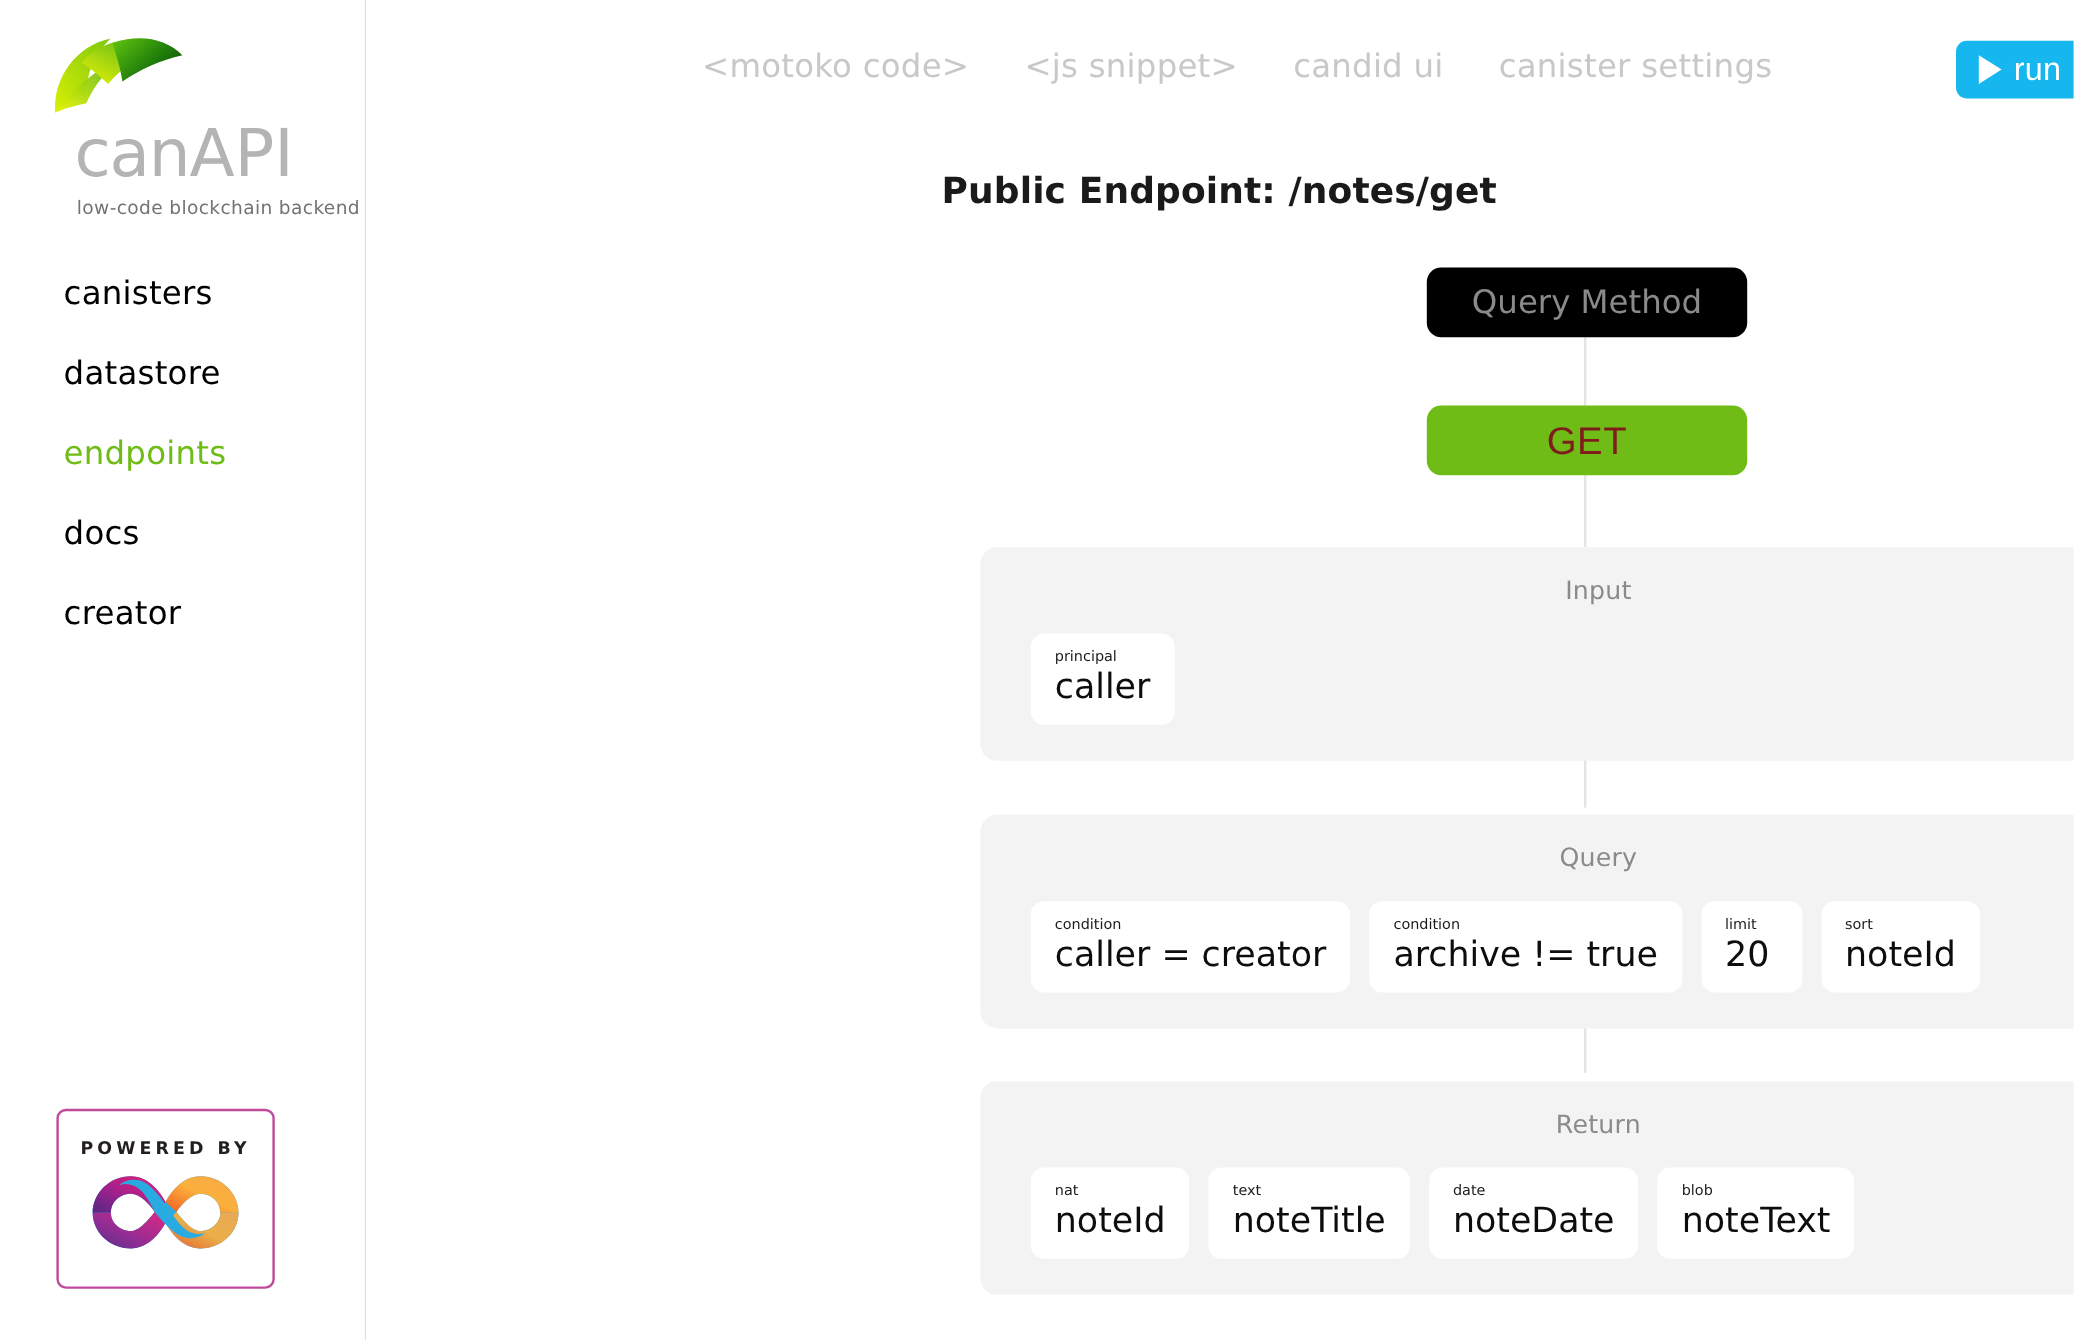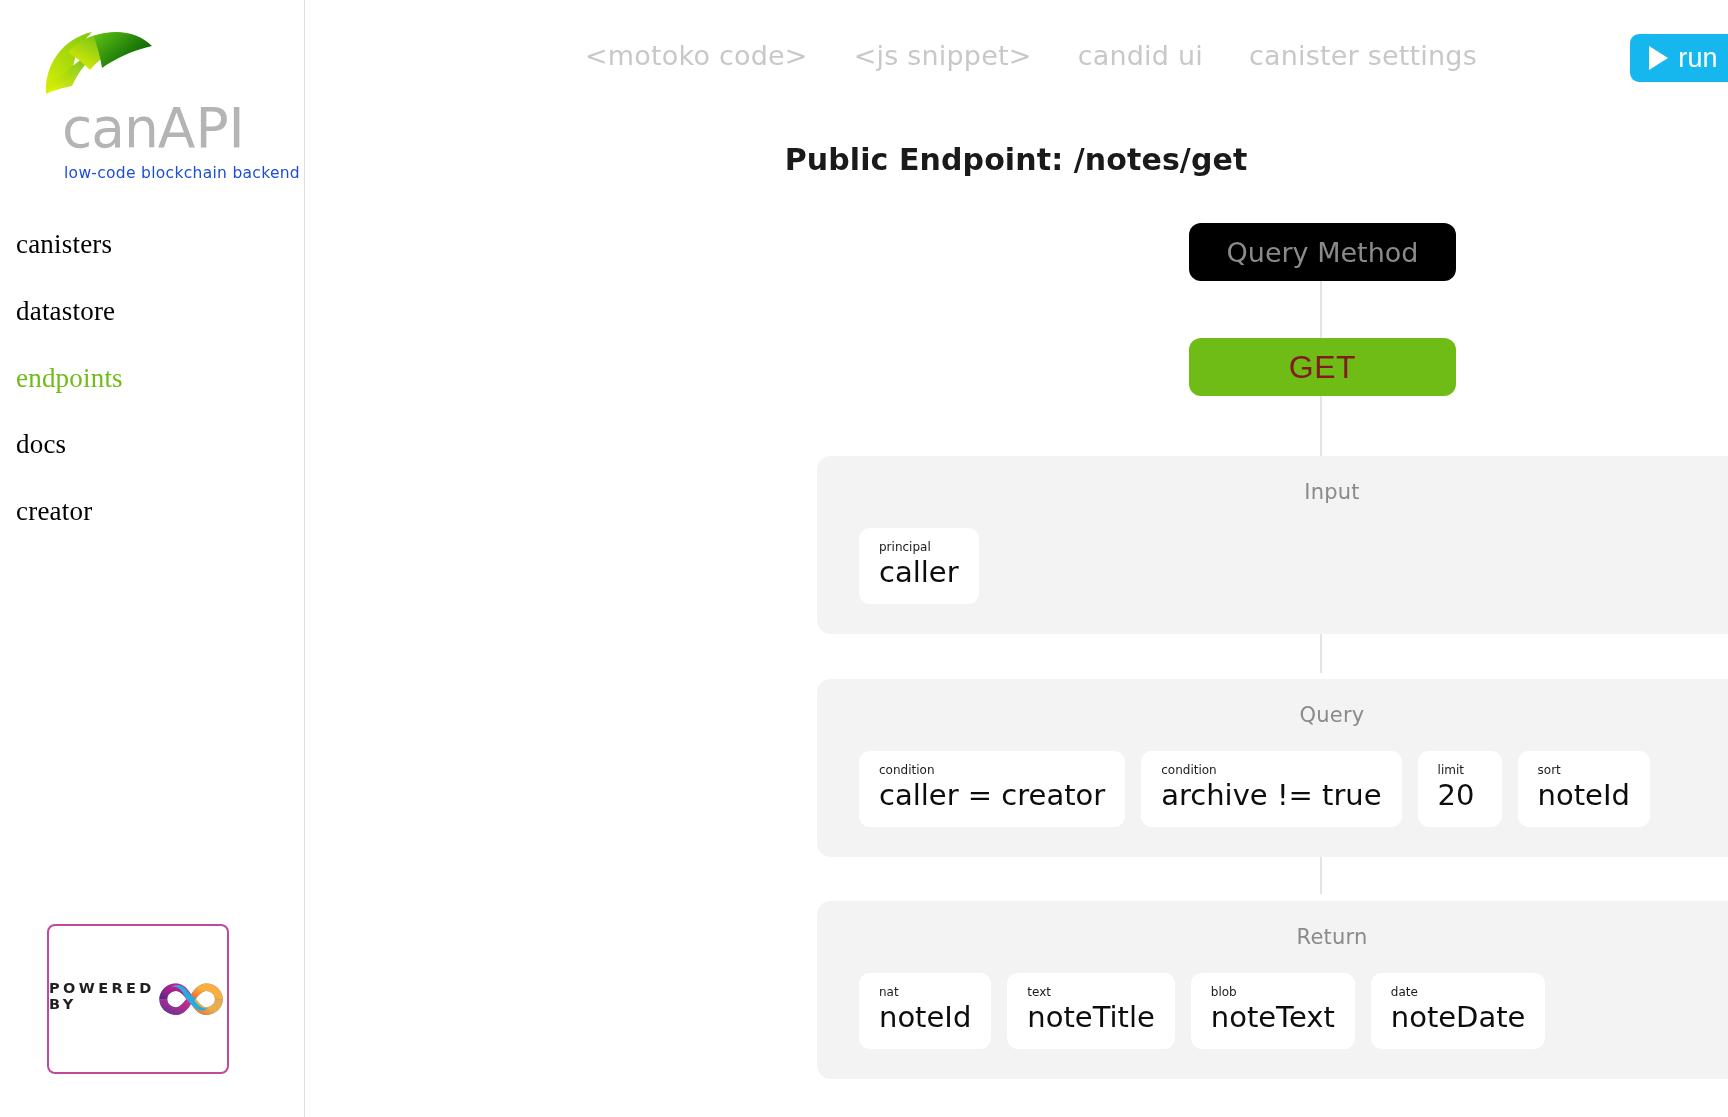--- a/index.html
+++ b/index.html
@@ -43,27 +43,26 @@
     color: #b4b4b4;
     font-family: "DejaVu Sans", sans-serif;
     font-weight: 400;
     margin-left: 32px;
   }
   .brand-text .api { letter-spacing: 0px; }
   .tagline {
     margin-top: 10px;
     margin-left: 34px;
     font-size: 15.5px;
-    color: #1d4ed8;
+    color: #737373;
     letter-spacing: 0.3px;
   }
   .nav {
     margin-top: 48px;
-    padding-left: 16px;
-    font-family: Liberation Serif, serif;
+    padding-left: 53px;
   }
   .nav-item {
     font-size: 27px;
     color: #000000;
     margin-bottom: 37px;
     cursor: pointer;
     line-height: 1.1;
     letter-spacing: 0.2px;
   }
   .nav-item.active { color: #6fbc17; }
@@ -71,21 +70,21 @@
   .powered {
     position: absolute;
     left: 47px;
     top: 924px;
     width: 182px;
     height: 150px;
     border-radius: 8px;
     border: 2px solid #c0499b;
     background: #fff;
     display: flex;
-    flex-direction: row;
+    flex-direction: column;
     align-items: center;
     justify-content: center;
     overflow: hidden;
   }
   .powered-label {
     font-size: 14.5px;
     font-weight: 700;
     letter-spacing: 3.4px;
     color: #231f20;
     margin-bottom: 6px;
@@ -399,24 +398,24 @@
       <div class="chips">
         <div class="chip">
           <div class="chip-type">nat</div>
           <div class="chip-value">noteId</div>
         </div>
         <div class="chip">
           <div class="chip-type">text</div>
           <div class="chip-value">noteTitle</div>
         </div>
         <div class="chip">
+          <div class="chip-type">date</div>
+          <div class="chip-value">noteDate</div>
+        </div>
+        <div class="chip">
           <div class="chip-type">blob</div>
           <div class="chip-value">noteText</div>
         </div>
-        <div class="chip">
-          <div class="chip-type">date</div>
-          <div class="chip-value">noteDate</div>
-        </div>
       </div>
     </div>
 
   </section>
 </div>
 
 </body></html>

